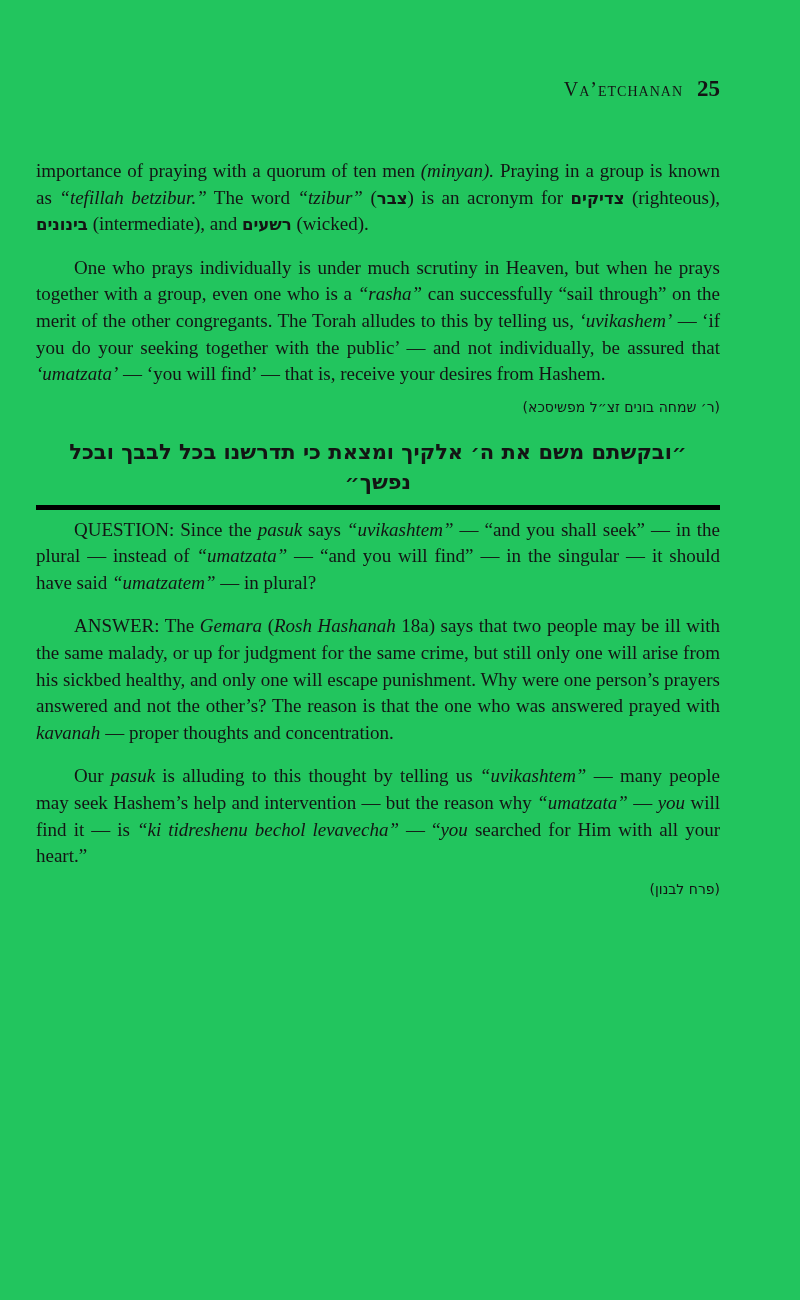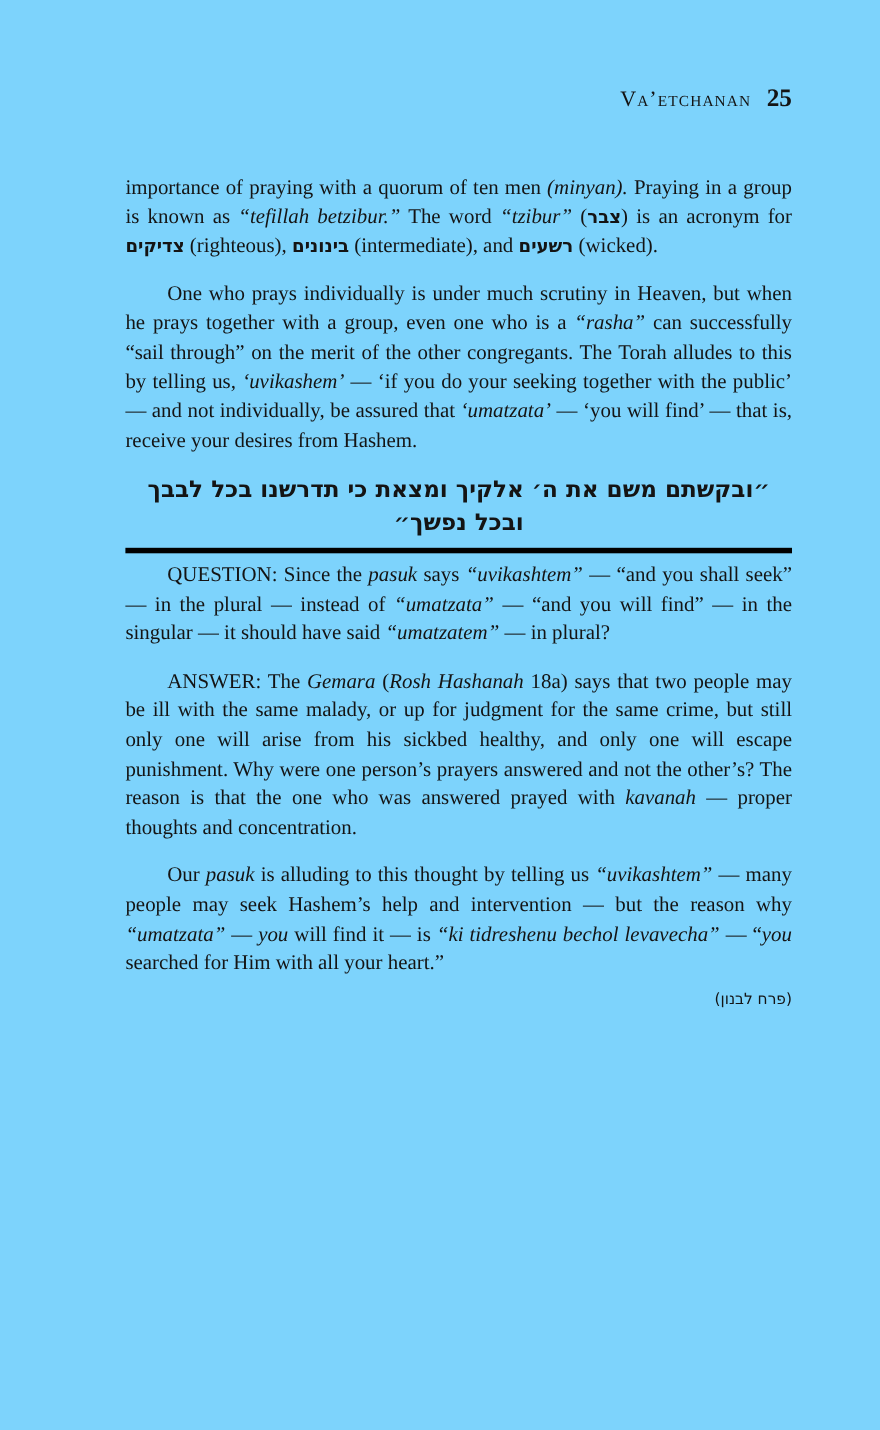--- a/index.html
+++ b/index.html
@@ -5,23 +5,23 @@
   html, body {
     margin: 0;
     padding: 0;
     background: #ffffff;
   }
   .page {
     position: relative;
     width: 800px;
     height: 1300px;
     box-sizing: border-box;
-    background: #7dd3fc;
+    background: #22c55e;
     color: #141414;
-    padding: 76px 80px 0 114px;
+    padding: 76px 80px 0 36px;
     font-family: "Liberation Serif", serif;
     overflow: hidden;
   }
   
   .running-head {
     display: flex;
     justify-content: flex-end;
     align-items: baseline;
     margin-bottom: 56px;
   }
@@ -85,20 +85,21 @@
 <body>
 
 <div class="page">
   <header class="running-head">
     <span class="parsha">Va’etchanan</span>
     <span class="pagenum">25</span>
   </header>
   <main class="body">
       <p class="paragraph"><span>importance of praying with a quorum of ten men </span><span class="it">(minyan).</span><span> Praying in a group is known as </span><span class="it">“tefillah betzibur.”</span><span> The word </span><span class="it">“tzibur”</span><span> (</span><span class="heb-bold">צבר</span><span>) is an acronym for </span><span class="heb-bold">צדיקים</span><span> (righteous), </span><span class="heb-bold">בינונים</span><span> (intermediate), and </span><span class="heb-bold">רשעים</span><span> (wicked).</span></p>
       <p class="paragraph indent"><span>One who prays individually is under much scrutiny in Heaven, but when he prays together with a group, even one who is a </span><span class="it">“rasha”</span><span> can successfully “sail through” on the merit of the other congregants. The Torah alludes to this by telling us, </span><span class="it">‘uvikashem’</span><span> — ‘if you do your seeking together with the public’ — and not individually, be assured that </span><span class="it">‘umatzata’</span><span> — ‘you will find’ — that is, receive your desires from Hashem.</span></p>
+      <p class="attribution"><span>(ר׳ שמחה בונים זצ״ל מפשיסכא)</span></p>
       <p class="hebrew-heading"><span>״ובקשתם משם את ה׳ אלקיך ומצאת כי תדרשנו בכל לבבך ובכל נפשך״</span></p>
       <div class="rule"></div>
       <p class="paragraph indent"><span>QUESTION: Since the </span><span class="it">pasuk</span><span> says </span><span class="it">“uvikashtem”</span><span> — “and you shall seek” — in the plural — instead of </span><span class="it">“umatzata”</span><span> — “and you will find” — in the singular — it should have said </span><span class="it">“umatzatem”</span><span> — in plural?</span></p>
       <p class="paragraph indent"><span>ANSWER: The </span><span class="it">Gemara</span><span> (</span><span class="it">Rosh Hashanah</span><span> 18a) says that two people may be ill with the same malady, or up for judgment for the same crime, but still only one will arise from his sickbed healthy, and only one will escape punishment. Why were one person’s prayers answered and not the other’s? The reason is that the one who was answered prayed with </span><span class="it">kavanah</span><span> — proper thoughts and concentration.</span></p>
       <p class="paragraph indent"><span>Our </span><span class="it">pasuk</span><span> is alluding to this thought by telling us </span><span class="it">“uvikashtem”</span><span> — many people may seek Hashem’s help and intervention — but the reason why </span><span class="it">“umatzata”</span><span> — </span><span class="it">you</span><span> will find it — is </span><span class="it">“ki tidreshenu bechol levavecha”</span><span> — “</span><span class="it">you</span><span> searched for Him with all your heart.”</span></p>
       <p class="attribution"><span>(פרח לבנון)</span></p>
     </main>
 </div>
 
 </body></html>

